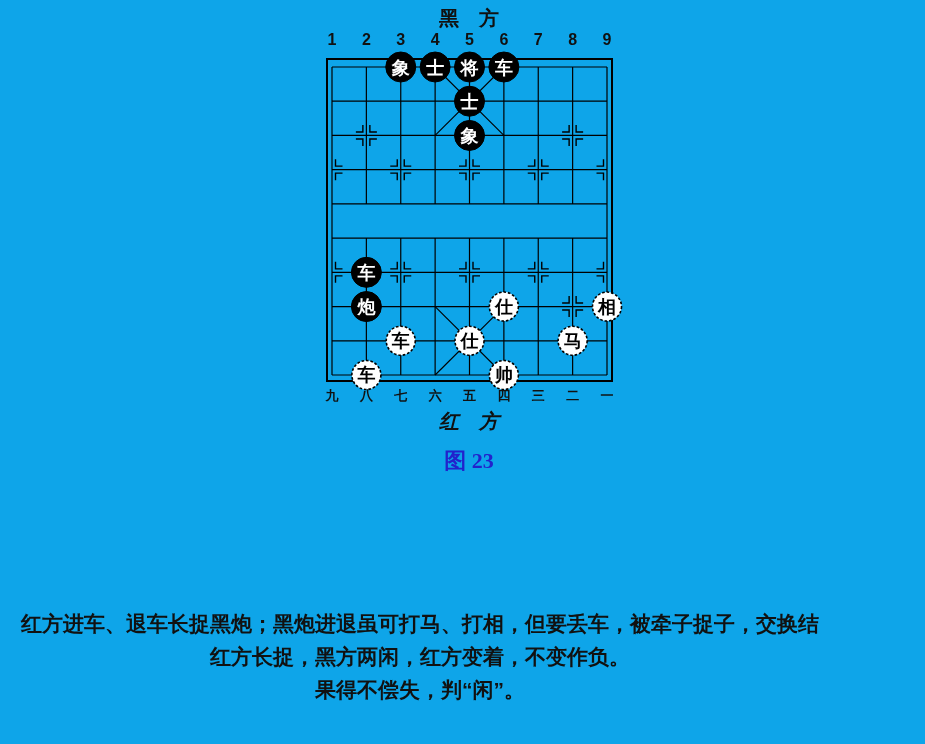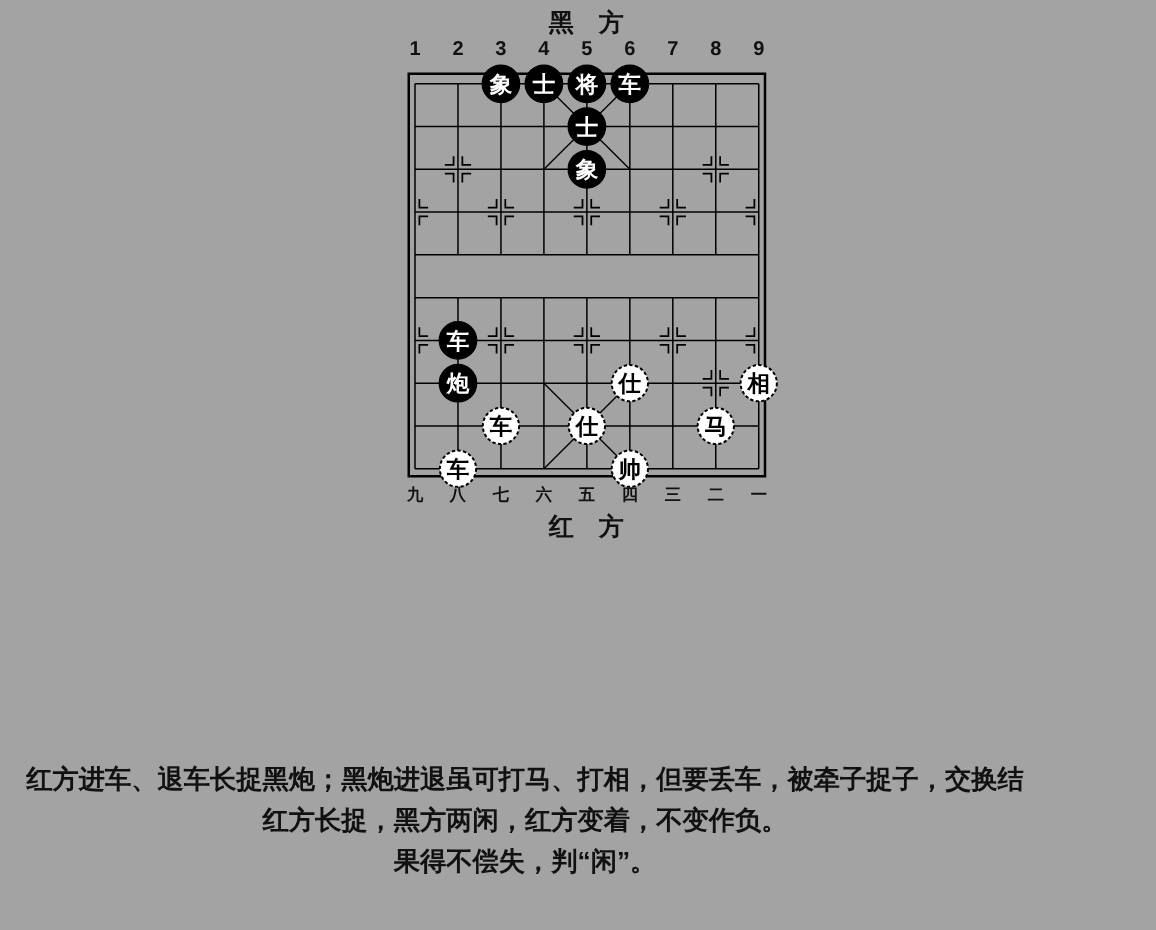--- a/index.html
+++ b/index.html
@@ -1,25 +1,25 @@
 <!DOCTYPE html>
 <html><head>
 <meta charset="utf-8">
 <style>
   html,body{margin:0;padding:0;background:#ffffff;}
   .page{
-    position:relative;width:925px;height:744px;background:#a3a3a3;
+    position:relative;width:925px;height:744px;background:#0ea5e9;
     font-family:"Liberation Sans",sans-serif;color:#111111;overflow:hidden;
   }
   .side-label{
     position:absolute;left:319px;width:300px;text-align:center;
     font-size:20px;font-weight:bold;white-space:pre;
   }
   .side-label.top{top:5px;}
-  .side-label.bottom{top:408px;}
+  .side-label.bottom{top:408px;font-style:italic;}
   .cols{
     position:absolute;left:322px;width:295px;
     display:flex;justify-content:space-between;
   }
   .cols span{display:inline-block;width:20px;text-align:center;}
   .cols-top{top:31px;font-size:16px;font-weight:bold;}
   .cols-bottom{top:387px;font-size:13px;font-weight:bold;}
   .board-svg{position:absolute;left:316px;top:48px;}
   .board-svg text{font-family:"Liberation Sans",sans-serif;}
   .caption{
@@ -212,20 +212,21 @@
     <span>六</span>
     <span>五</span>
     <span>四</span>
     <span>三</span>
     <span>二</span>
     <span>一</span>
   </div>
 
   <div class="side-label bottom">红　方</div>
 
+  <div class="caption" style="color: rgb(34, 34, 204);">图 23</div>
 
 
   <div class="commentary">
     <div class="c-line">红方进车、退车长捉黑炮；黑炮进退虽可打马、打相，但要丢车，被牵子捉子，交换结</div>
     <div class="c-line">红方长捉，黑方两闲，红方变着，不变作负。</div>
     <div class="c-line">果得不偿失，判“闲”。</div>
   </div>
 
 </div>
 

